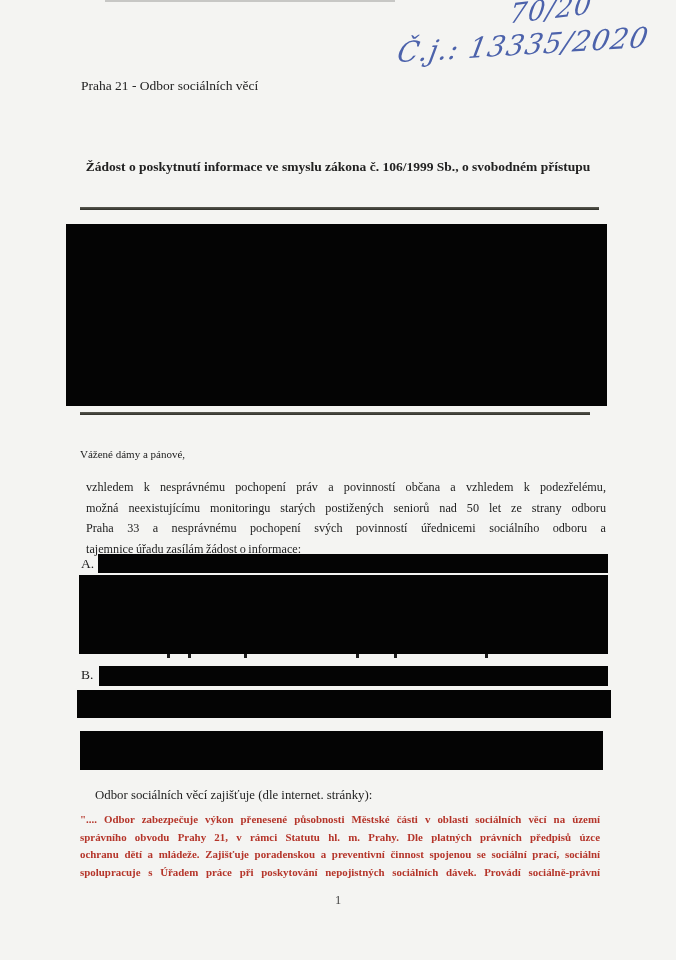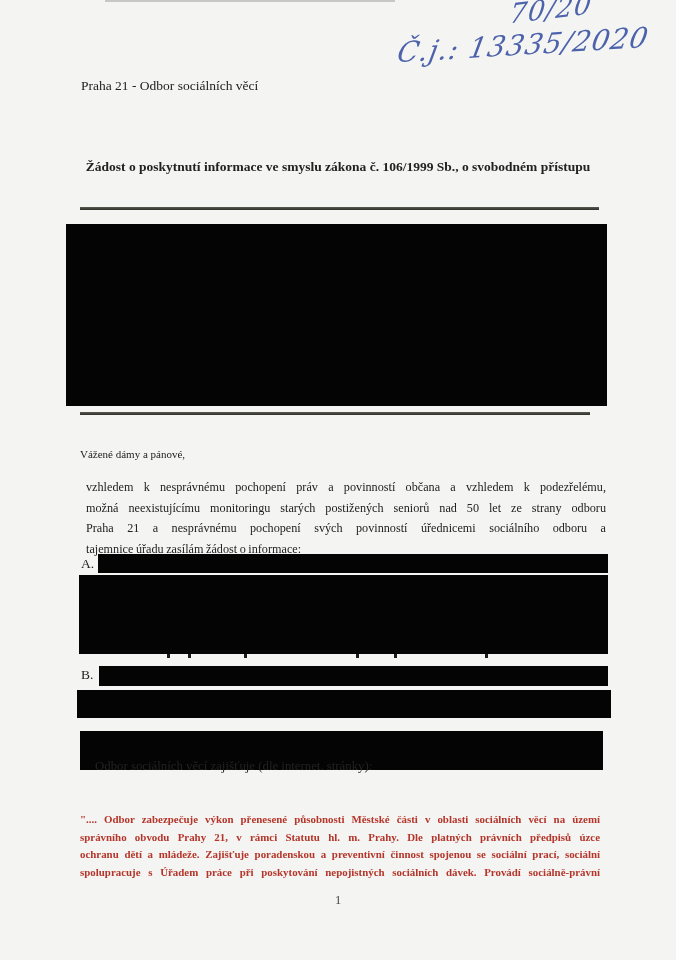--- a/index.html
+++ b/index.html
@@ -110,21 +110,21 @@
   }
 
   .item-label {
     font-size: 13.5px;
     white-space: nowrap;
   }
   .label-a { left: 81px; top: 556px; }
   .label-b { left: 81px; top: 667px; }
 
   .info-line {
-    left: 95px; top: 759px;
+    left: 95px; top: 788px;
     font-size: 12.8px;
     white-space: nowrap;
   }
 
   .quote {
     left: 80px; top: 811px; width: 520px;
     color: #b5352a;
     font-weight: bold;
     font-size: 10.9px;
     line-height: 17.6px;
@@ -160,21 +160,21 @@
 
   <div class="abs redaction red-main"></div>
 
   <div class="abs rule rule-bottom"></div>
 
   <div class="abs salutation">Vážené dámy a pánové,</div>
 
   <div class="abs intro">
     <div class="jline">vzhledem k nesprávnému pochopení práv a povinností občana a vzhledem k podezřelému,</div>
     <div class="jline">možná neexistujícímu monitoringu starých postižených seniorů nad 50 let ze strany odboru</div>
-    <div class="jline">Praha 21 a nesprávnému pochopení svých povinností úřednicemi sociálního odboru a</div>
+    <div class="jline">Praha 33 a nesprávnému pochopení svých povinností úřednicemi sociálního odboru a</div>
     <div class="jline last">tajemnice úřadu zasílám žádost o informace:</div>
   </div>
 
   <div class="abs item-label label-a">A.</div>
   <div class="abs redaction red-a-bar"></div>
   <div class="abs redaction red-a-block"></div>
 
   <div>
     <span class="descender-mark" style="left:167px"></span>
     <span class="descender-mark" style="left:188px"></span>

